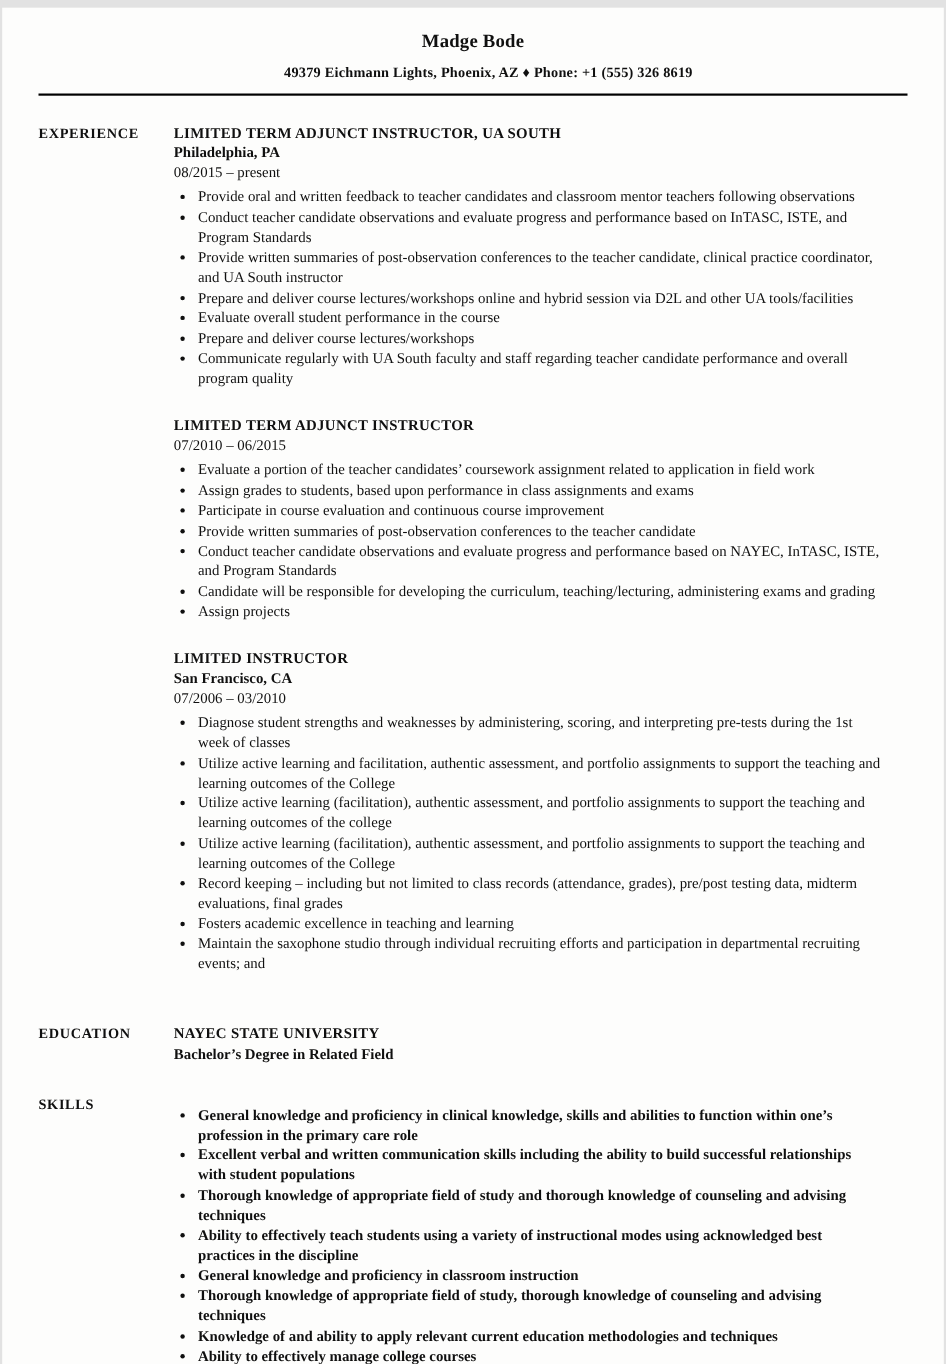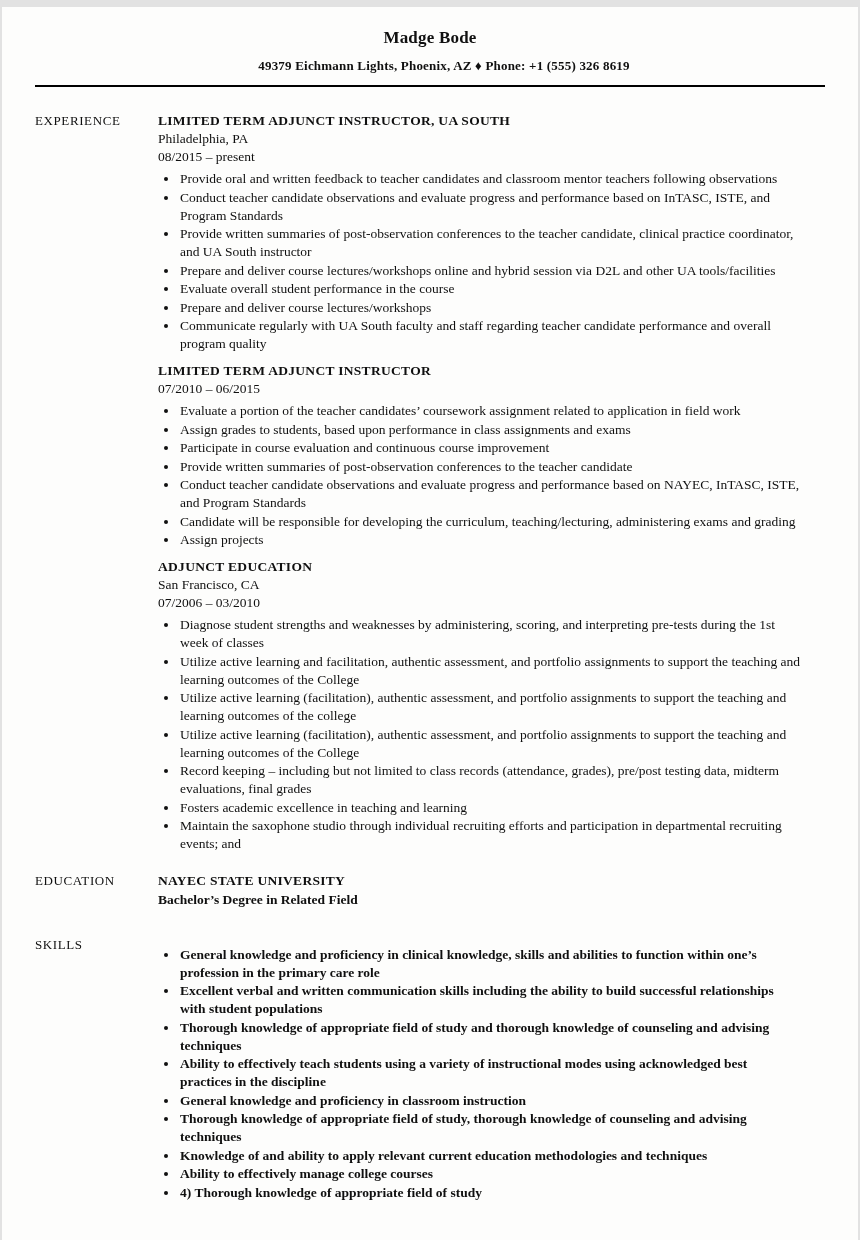--- a/index.html
+++ b/index.html
@@ -34,46 +34,46 @@
     letter-spacing: 0.2px;
     margin-left: 28px;
   }
   .rule {
     margin: 11px 33px 0 33px;
     border-top: 2.5px solid #000;
     height: 0;
   }
   .row { display: flex; align-items: flex-start; }
   .row.experience { margin-top: 24px; }
-  .row.education  { margin-top: 17px; }
+  .row.education  { margin-top: 44px; }
   .row.skills     { margin-top: 26px; }
   .col-label {
     width: 156px;
     flex: 0 0 156px;
     padding-left: 33px;
     font-size: 13px;
-    font-weight: 400;
+    font-weight: 700;
     letter-spacing: 0.6px;
     line-height: 18px;
     padding-top: 1px;
   }
   .col-content {
     flex: 1 1 auto;
     padding-right: 56px;
     font-size: 13.5px;
     line-height: 18px;
   }
-  .job + .job { margin-top: 8px; }
+  .job + .job { margin-top: 24px; }
   .job-title {
     font-weight: 700;
     font-size: 13.5px;
     letter-spacing: 0.3px;
     line-height: 19px;
   }
-  .job-location { font-weight: 400; line-height: 18px; }
+  .job-location { font-weight: 700; line-height: 18px; }
   .job-dates { line-height: 17px; }
   ul.bullets {
     margin: 5px 0 0 0;
     padding: 0 0 0 21px;
     list-style: disc outside;
   }
   ul.bullets li {
     padding-left: 1px;
     margin: 0 0 0.5px 0;
   }
@@ -119,21 +119,21 @@
           <li>Assign grades to students, based upon performance in class assignments and exams</li>
           <li>Participate in course evaluation and continuous course improvement</li>
           <li>Provide written summaries of post-observation conferences to the teacher candidate</li>
           <li>Conduct teacher candidate observations and evaluate progress and performance based on NAYEC, InTASC, ISTE, and Program Standards</li>
           <li>Candidate will be responsible for developing the curriculum, teaching/lecturing, administering exams and grading</li>
           <li>Assign projects</li>
         </ul>
       </article>
 
       <article class="job">
-        <div class="job-title">ADJUNCT EDUCATION</div>
+        <div class="job-title">LIMITED INSTRUCTOR</div>
         <div class="job-location">San Francisco, CA</div>
         <div class="job-dates">07/2006 – 03/2010</div>
         <ul class="bullets">
           <li>Diagnose student strengths and weaknesses by administering, scoring, and interpreting pre-tests during the 1st week of classes</li>
           <li>Utilize active learning and facilitation, authentic assessment, and portfolio assignments to support the teaching and learning outcomes of the College</li>
           <li>Utilize active learning (facilitation), authentic assessment, and portfolio assignments to support the teaching and learning outcomes of the college</li>
           <li>Utilize active learning (facilitation), authentic assessment, and portfolio assignments to support the teaching and learning outcomes of the College</li>
           <li>Record keeping – including but not limited to class records (attendance, grades), pre/post testing data, midterm evaluations, final grades</li>
           <li>Fosters academic excellence in teaching and learning</li>
           <li>Maintain the saxophone studio through individual recruiting efforts and participation in departmental recruiting events; and</li>

